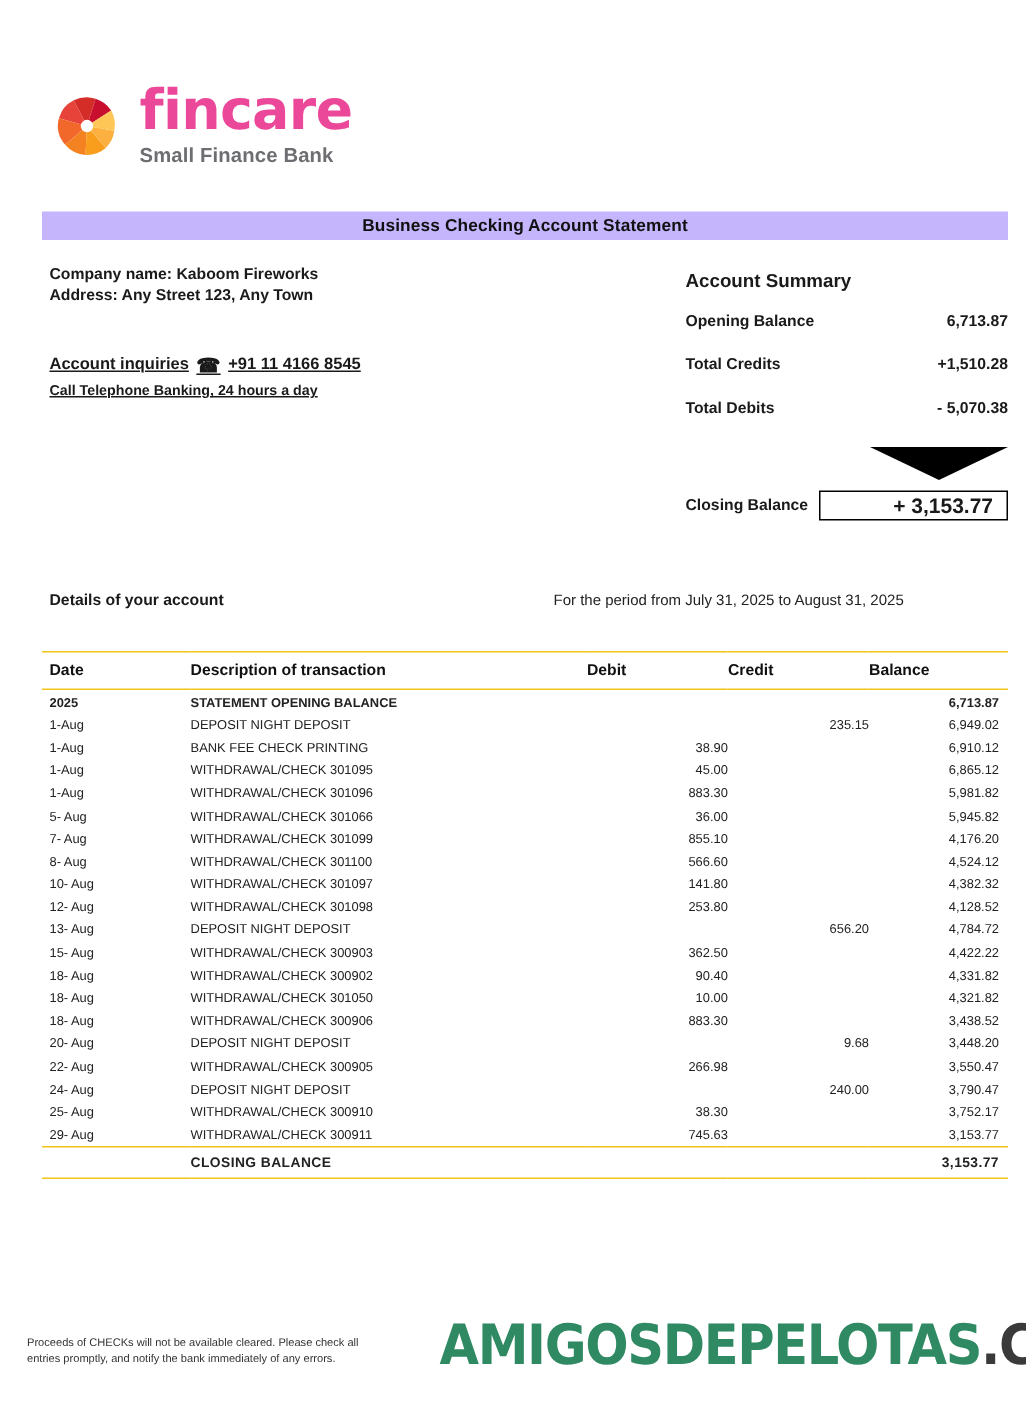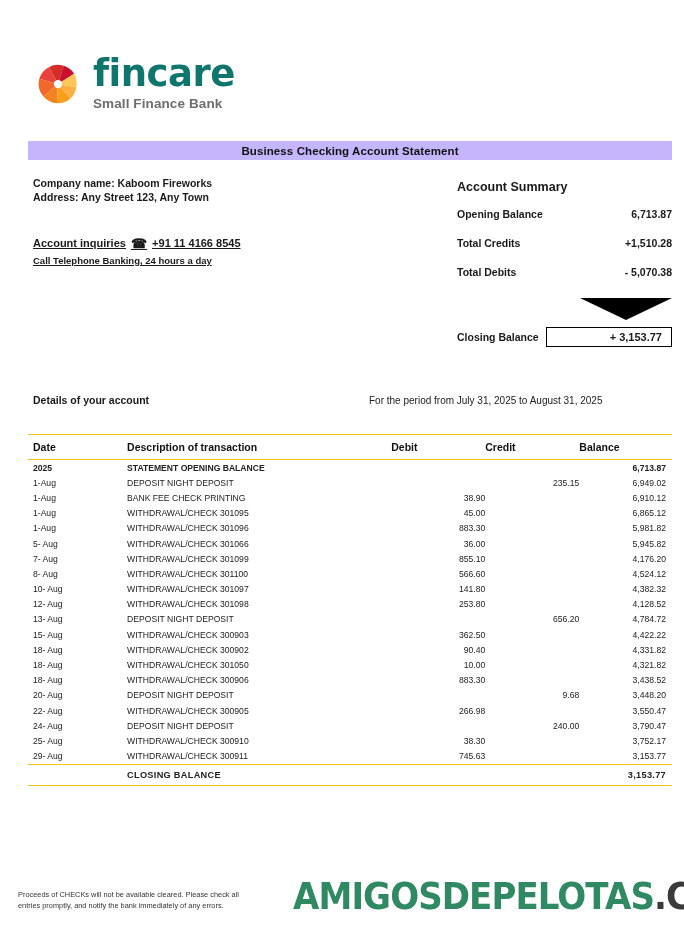--- a/index.html
+++ b/index.html
@@ -39,21 +39,21 @@
   .logo-text {
     margin-left: 9px;
     display: flex;
     flex-direction: column;
     justify-content: flex-start;
   }
   .logo-word {
     font-size: 37px;
     line-height: 38px;
     font-weight: bold;
-    color: #0f766e;
+    color: #ec4899;
     letter-spacing: -0.5px;
     font-family: "DejaVu Sans", sans-serif;
   }
   .logo-sub {
     font-size: 13.5px;
     line-height: 16px;
     font-weight: bold;
     color: #6d6e71;
     margin-top: 3px;
     letter-spacing: 0.1px;
@@ -159,21 +159,21 @@
   .closing-box {
     margin-left: 7px;
     flex: 1;
     border: 1.5px solid #000;
     height: 20px;
     display: flex;
     align-items: center;
     justify-content: flex-end;
     padding-right: 9px;
     box-sizing: border-box;
-    font-size: 11px;
+    font-size: 14px;
     font-weight: bold;
   }
 
   
   .details-left {
     position: absolute;
     left: 33px;
     top: 394px;
     font-size: 10.5px;
     font-weight: bold;

